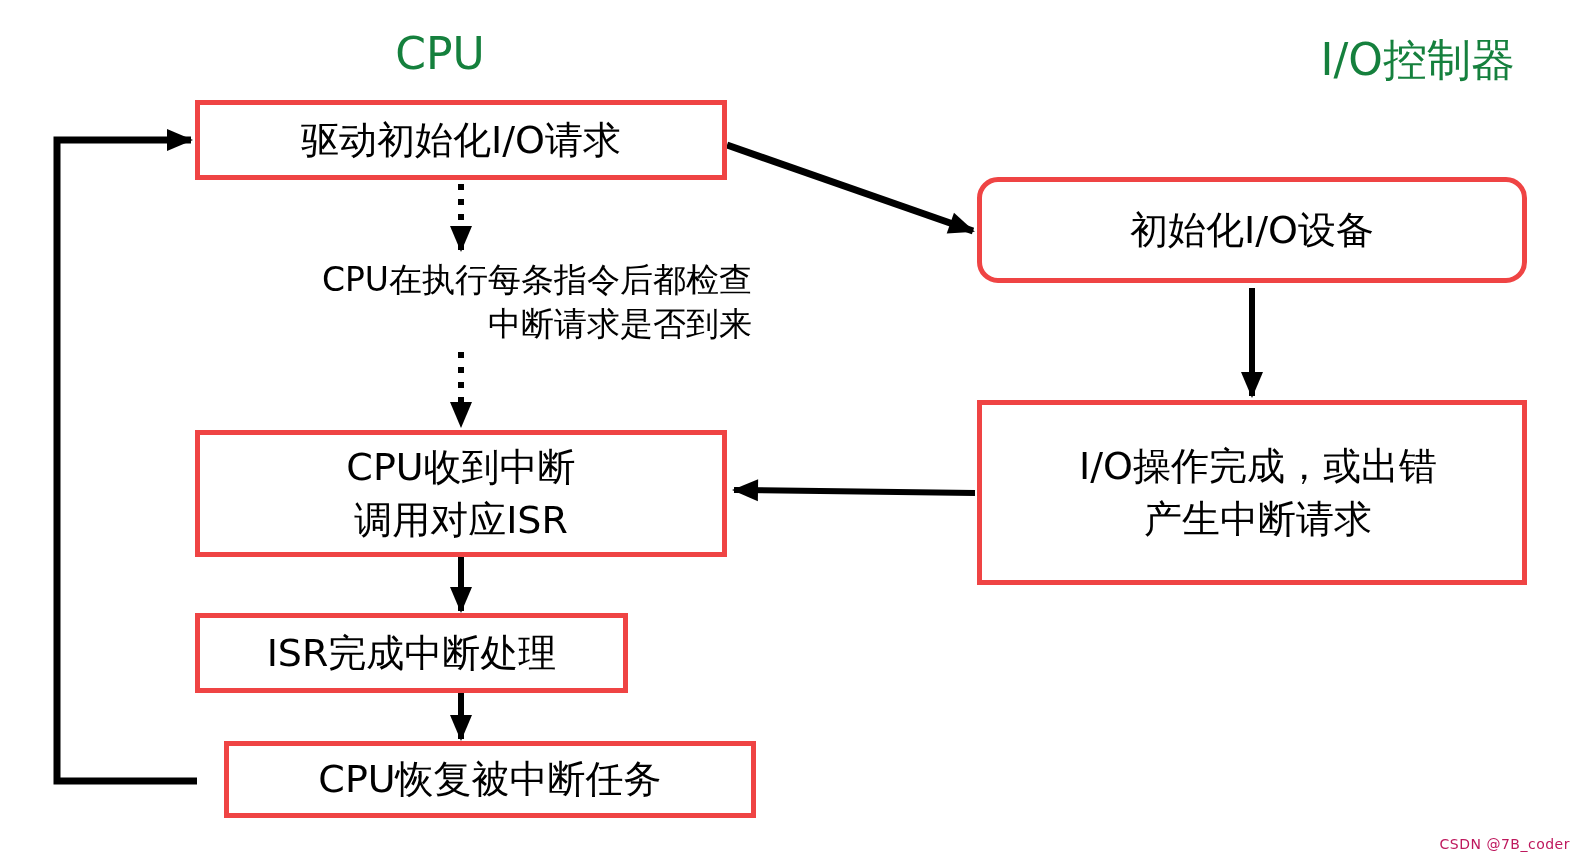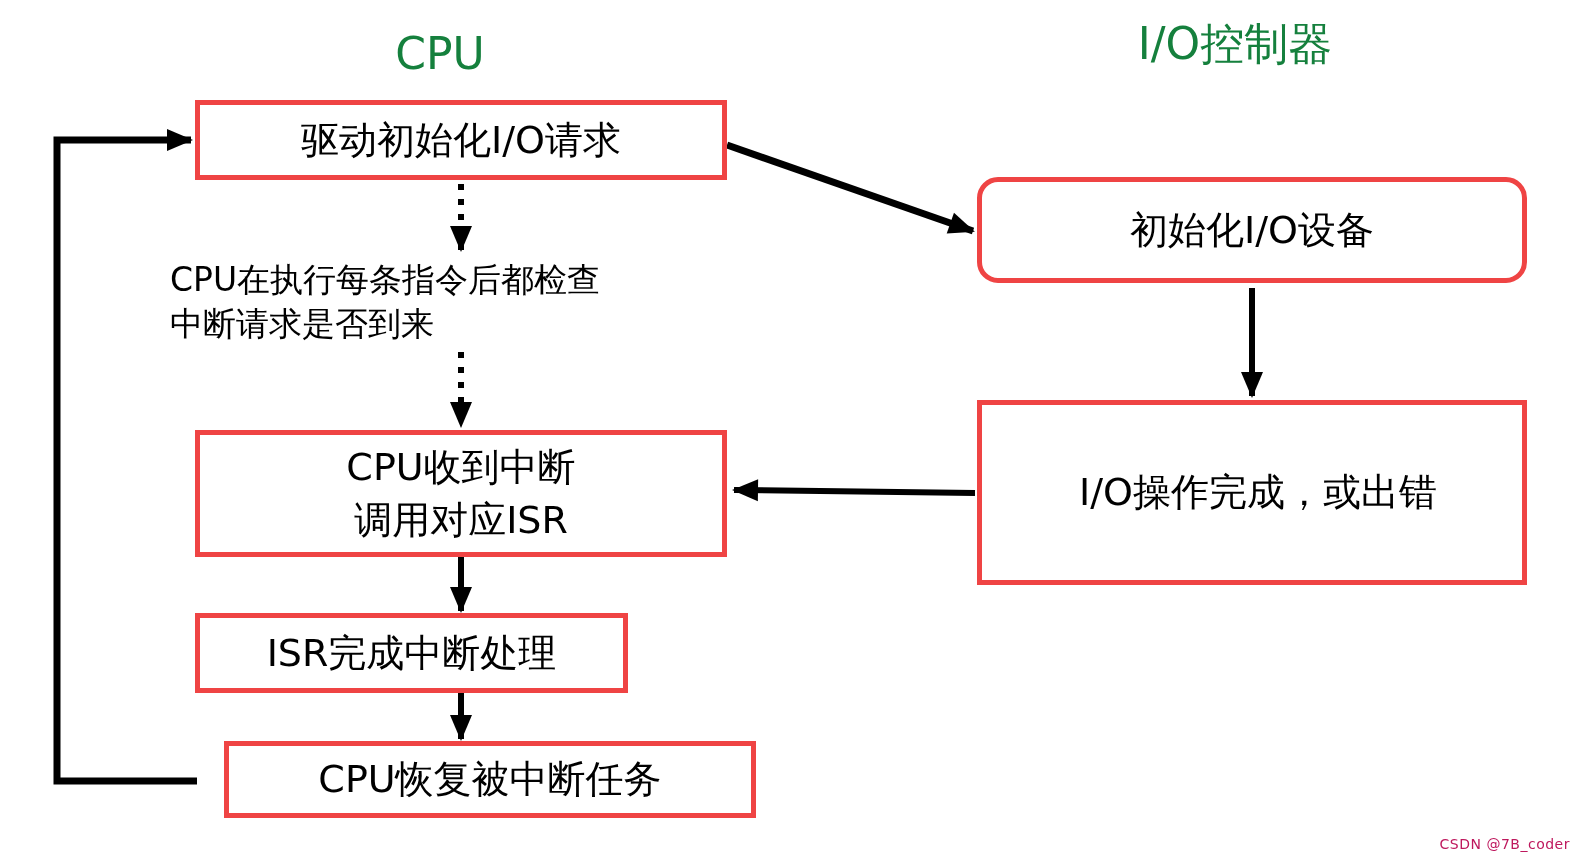--- a/index.html
+++ b/index.html
@@ -19,21 +19,21 @@
   }
   .col-title {
     position: absolute;
     text-align: center;
     font-size: 44px;
     line-height: 56px;
     color: #15803d;
     white-space: nowrap;
   }
   .title-cpu { left: 170px; top: 26px; width: 540px; }
-  .title-io  { left: 955px; top: 16px; width: 560px; }
+  .title-io  { left: 955px; top: 32px; width: 560px; text-align: right; }
   .fbox {
     position: absolute;
     box-sizing: border-box;
     border: 5px solid #ef4444;
     background: #ffffff;
     display: flex;
     flex-direction: column;
     align-items: center;
     justify-content: center;
     text-align: center;
@@ -43,21 +43,21 @@
   }
   .b1 { left: 195px; top: 100px; width: 532px; height: 80px; }
   .b2 { left: 195px; top: 430px; width: 532px; height: 127px; }
   .b3 { left: 195px; top: 613px; width: 433px; height: 80px; }
   .b4 { left: 195px; top: 741px; width: 532px; height: 77px; margin-left: 29px; }
   .r1 { left: 977px; top: 177px; width: 550px; height: 106px; border-radius: 21px; }
   .r2 { left: 977px; top: 400px; width: 550px; height: 185px; padding-left: 12px; }
   .note {
     position: absolute;
     left: 170px; top: 258px; width: 582px;
-    text-align: left;
+    text-align: right;
     font-size: 33px;
     line-height: 1.32;
     color: #000000;
     white-space: nowrap;
   }
   .watermark {
     position: absolute;
     right: 8px; bottom: 10px;
     font-size: 14px;
     color: #be185d;
@@ -118,17 +118,18 @@
   <div class="fbox b4">
     <span>CPU恢复被中断任务</span>
   </div>
 
   <div class="fbox r1">
     <span>初始化I/O设备</span>
   </div>
 
   <div class="fbox r2">
     <span>I/O操作完成，或出错</span>
+    <span>产生中断请求</span>
   </div>
 
   <div class="watermark">CSDN @7B_coder</div>
 
 </div>
 
 </body></html>

